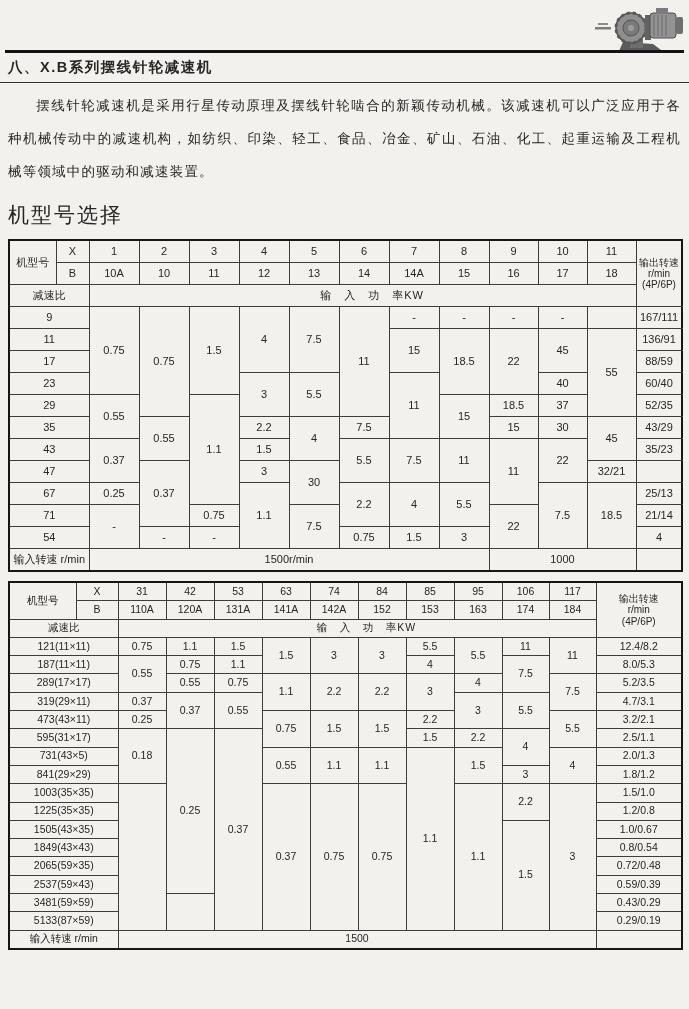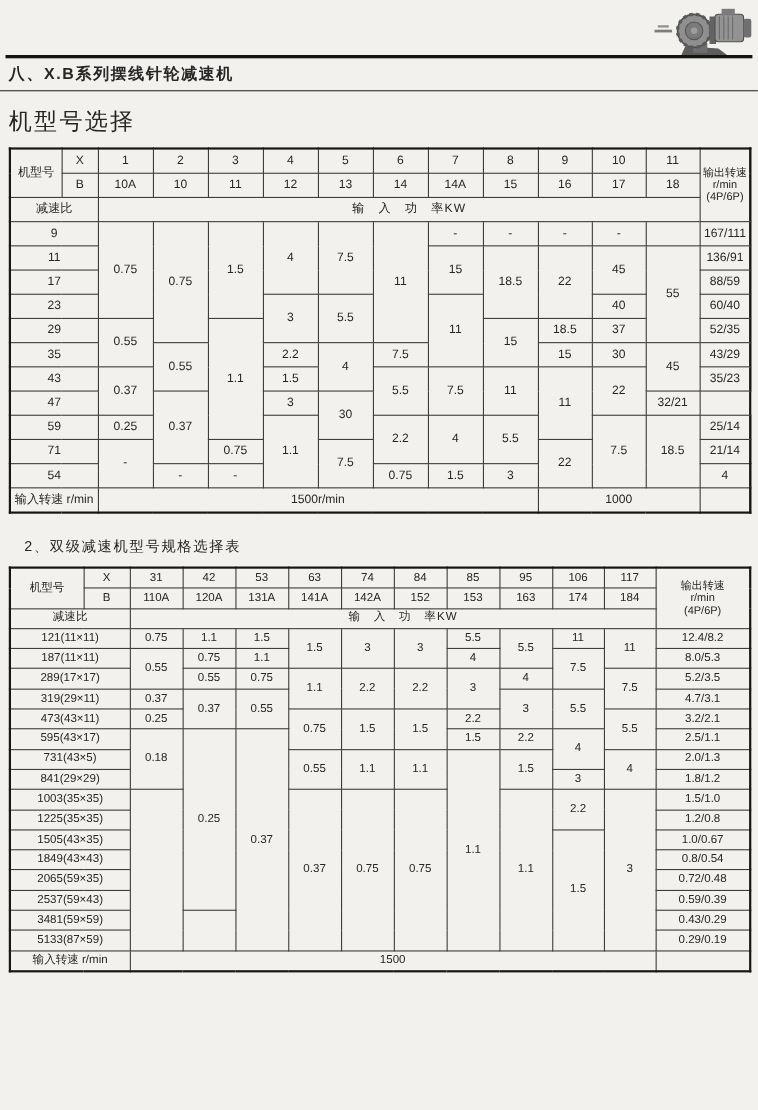--- a/index.html
+++ b/index.html
@@ -58,20 +58,21 @@
       <line x1="73" y1="9" x2="73" y2="30" stroke="#6a6a6a"></line>
       <rect x="83" y="11" width="7" height="17" rx="2" fill="#6f6f6f"></rect>
       <rect x="63" y="2" width="12" height="6" fill="#7c7c7c"></rect>
     </svg>
   </div>
 
   <div class="content">
     <div class="rule-thick"></div>
     <div class="doc-title">八、X.B系列摆线针轮减速机</div>
     <div class="rule-thin"></div>
+    <p class="intro">摆线针轮减速机是采用行星传动原理及摆线针轮啮合的新颖传动机械。该减速机可以广泛应用于各种机械传动中的减速机构，如纺织、印染、轻工、食品、冶金、矿山、石油、化工、起重运输及工程机械等领域中的驱动和减速装置。</p>
     <div class="section-title">机型号选择</div>
 
     <table id="table1">
         <colgroup>
           <col style="width: 47px;">
           <col style="width: 33px;">
           <col style="width: 50px;">
           <col style="width: 50px;">
           <col style="width: 50px;">
           <col style="width: 50px;">
@@ -189,29 +190,29 @@
             <td>35/23</td>
           </tr>
           <tr>
             <td colspan="2">47</td>
             <td rowspan="3">0.37</td>
             <td>3</td>
             <td rowspan="2">30</td>
             <td>32/21</td>
           </tr>
           <tr>
-            <td colspan="2">59</td>
+            <td colspan="2">67</td>
             <td>0.25</td>
             <td rowspan="3">1.1</td>
             <td rowspan="2">2.2</td>
             <td rowspan="2">4</td>
             <td rowspan="2">5.5</td>
             <td rowspan="3">7.5</td>
             <td rowspan="3">18.5</td>
-            <td>25/14</td>
+            <td>25/13</td>
           </tr>
           <tr>
             <td colspan="2">71</td>
             <td rowspan="2">-</td>
             <td>0.75</td>
             <td rowspan="2">7.5</td>
             <td rowspan="2">22</td>
             <td>21/14</td>
           </tr>
           <tr>
@@ -226,21 +227,20 @@
           </tr>
           <tr>
             <td colspan="2">输入转速 r/min</td>
             <td colspan="8">1500r/min</td>
             <td colspan="3">1000</td>
             <td></td>
           </tr>
         </tbody>
       </table>
 
-    <div class="caption cap2">2、双级减速机型号规格选择表</div>
     <table id="table2">
         <colgroup>
           <col style="width: 67px;">
           <col style="width: 42px;">
           <col style="width: 48px;">
           <col style="width: 48px;">
           <col style="width: 48px;">
           <col style="width: 48px;">
           <col style="width: 48px;">
           <col style="width: 48px;">
@@ -333,21 +333,21 @@
             <td colspan="2">473(43×11)</td>
             <td>0.25</td>
             <td rowspan="2">0.75</td>
             <td rowspan="2">1.5</td>
             <td rowspan="2">1.5</td>
             <td>2.2</td>
             <td rowspan="2">5.5</td>
             <td>3.2/2.1</td>
           </tr>
           <tr>
-            <td colspan="2">595(43×17)</td>
+            <td colspan="2">595(31×17)</td>
             <td rowspan="3">0.18</td>
             <td rowspan="9">0.25</td>
             <td rowspan="11">0.37</td>
             <td>1.5</td>
             <td>2.2</td>
             <td rowspan="2">4</td>
             <td>2.5/1.1</td>
           </tr>
           <tr>
             <td colspan="2">731(43×5)</td>

